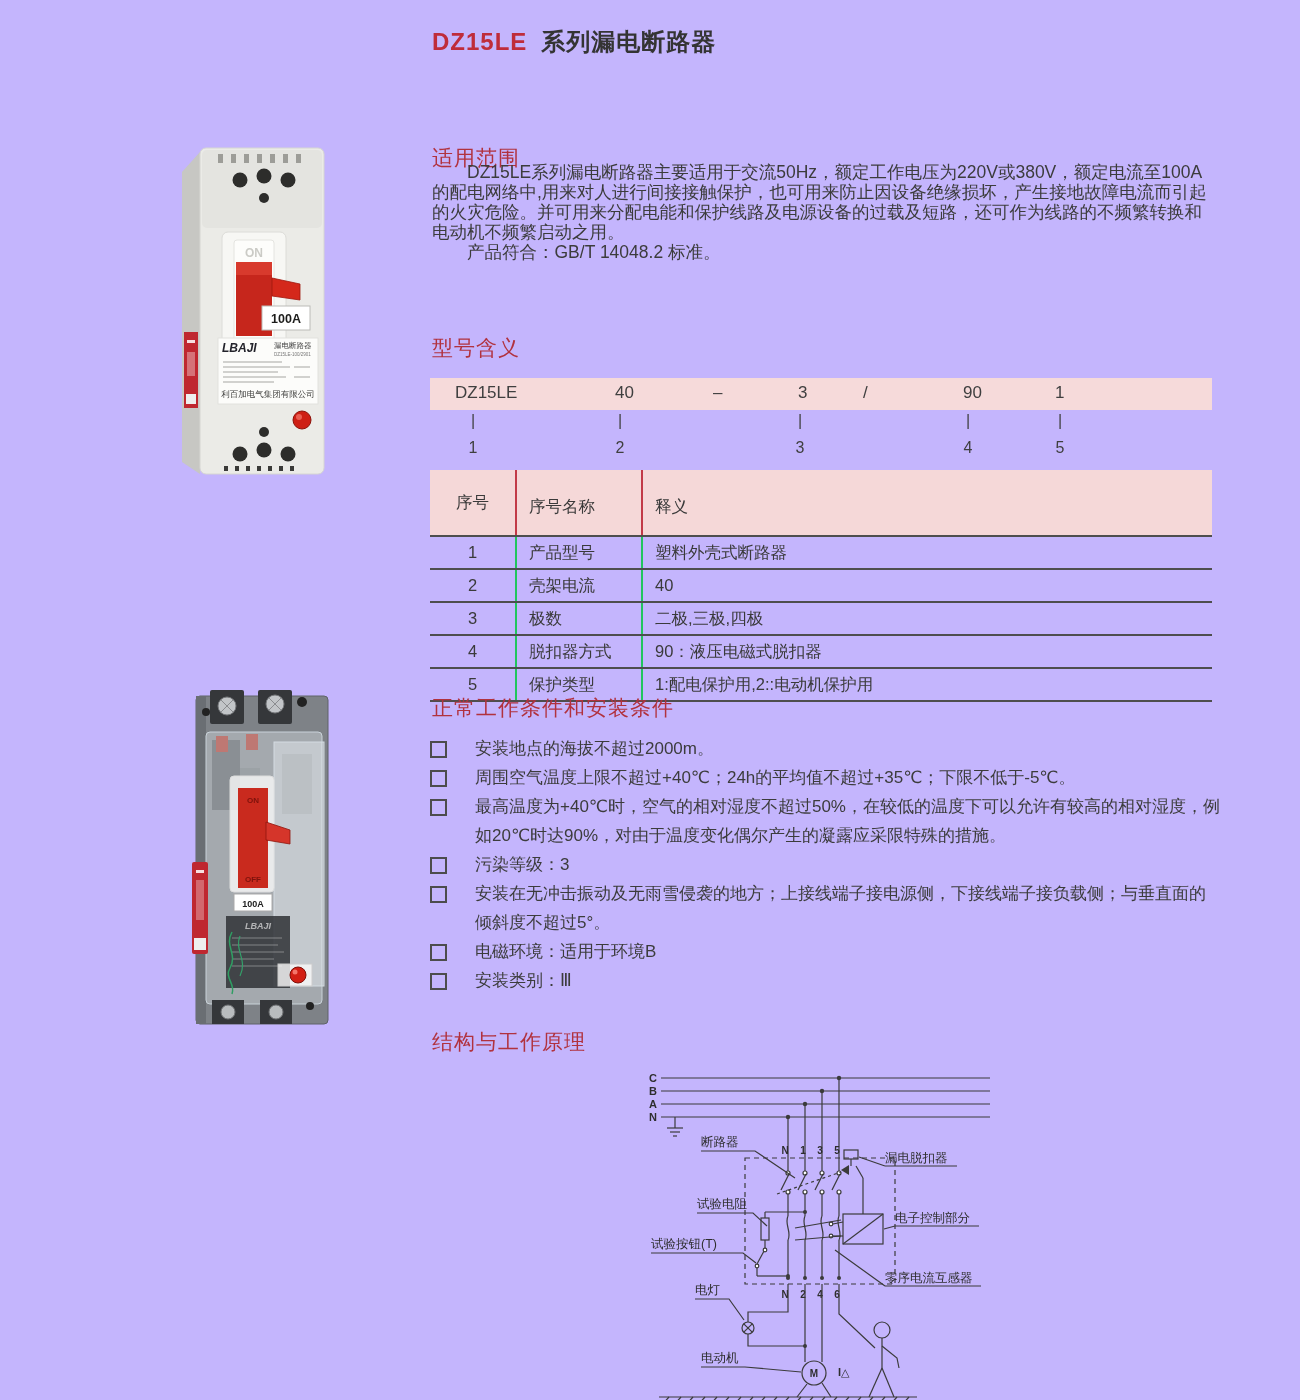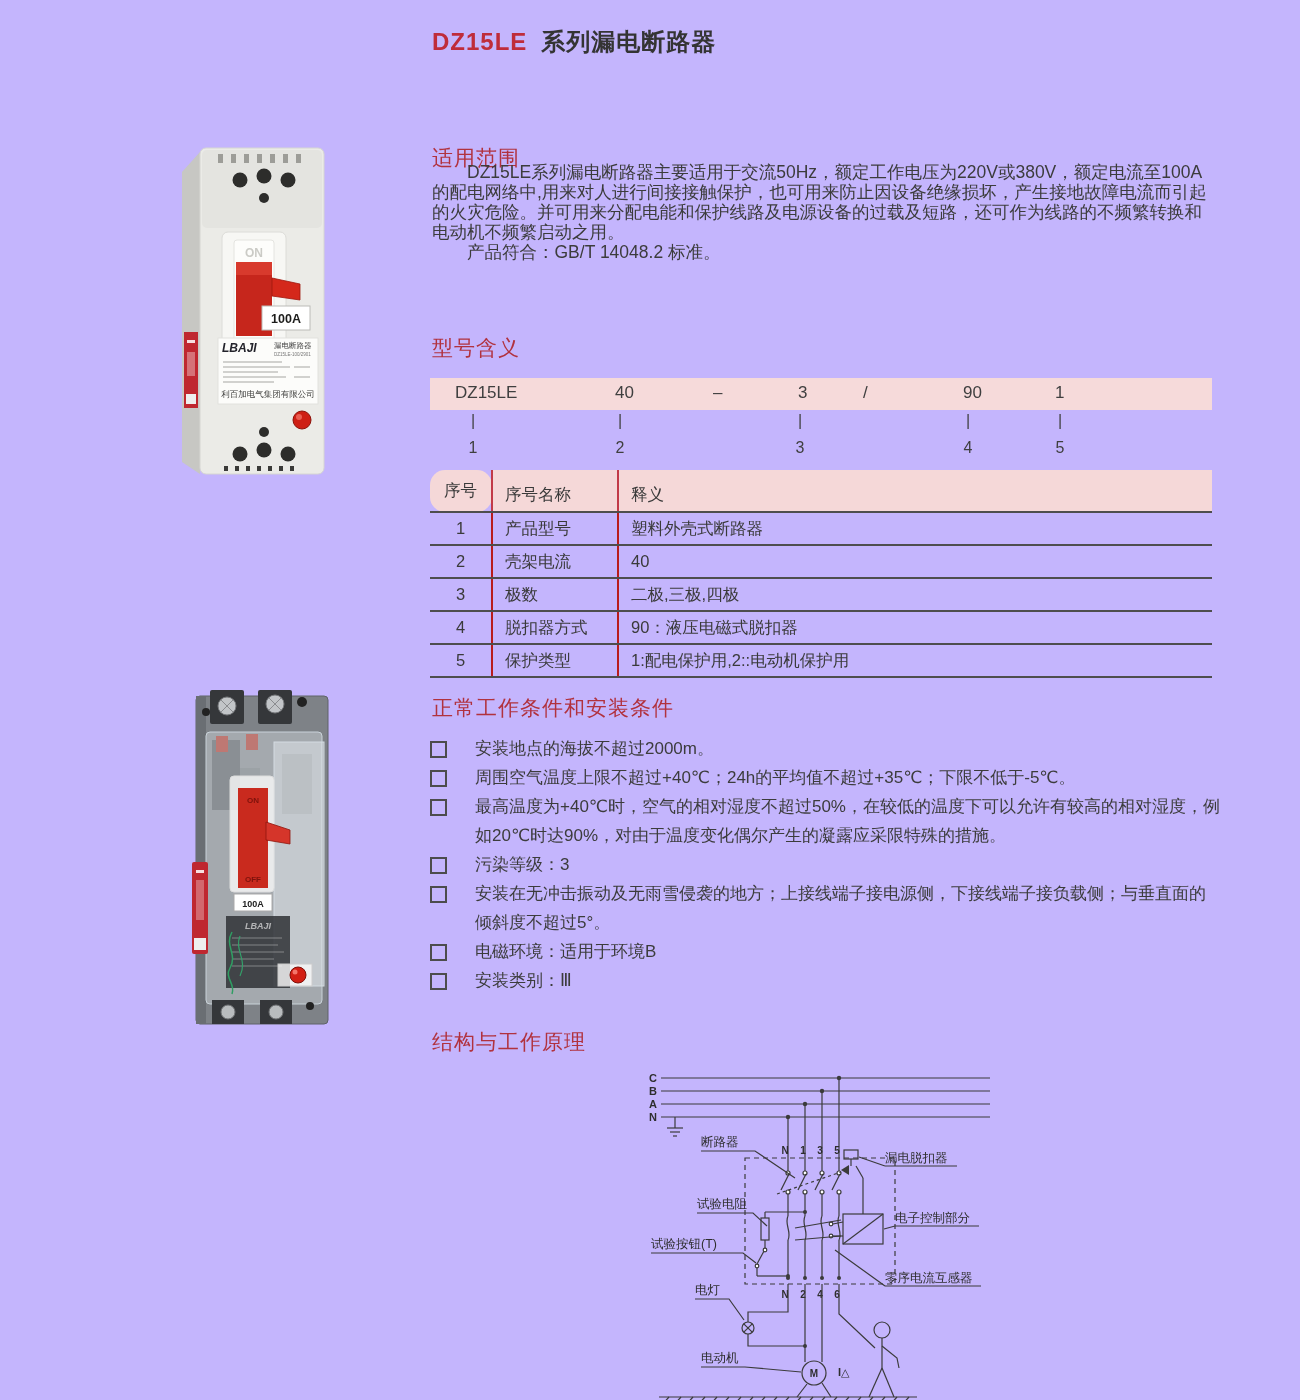--- a/index.html
+++ b/index.html
@@ -24,26 +24,26 @@
   .code-band{left:430px;top:378px;width:782px;height:32px;background:#f6dada;}
   .code-band span{position:absolute;top:5px;font-size:17px;color:#3f3f3f;}
   .connectors{left:430px;top:410px;width:782px;height:56px;font-size:16px;color:#3f3f3f;}
   .connectors .tick{position:absolute;top:2px;transform:translateX(-50%);}
   .connectors .num{position:absolute;top:29px;transform:translateX(-50%);}
 
   
   .model-table{left:430px;top:470px;width:782px;border-collapse:collapse;font-size:16.5px;color:#3a3a3a;}
   .model-table th{background:#f5d8d8;font-weight:normal;height:33px;text-align:left;padding:8px 0 0 12px;
                   border-bottom:2px solid #4e4e4e;}
-  .model-table th.c1{text-align:center;padding:4px;width:53px;border-radius:15px;}
+  .model-table th.c1{text-align:center;padding:16px;width:53px;}
   .model-table th.c2{width:112px;border-left:2px solid #c23a48;}
   .model-table th.c3{border-left:2px solid #c23a48;}
   .model-table td{height:31px;border-bottom:2px solid #4e4e4e;padding:0 0 0 12px;}
   .model-table td.c1{text-align:center;padding:0;}
-  .model-table td.c2,.model-table td.c3{border-left:2px solid #b91c1c;}
+  .model-table td.c2,.model-table td.c3{border-left:2px solid #22c55e;}
 
   
   .cond-list{left:430px;top:734px;width:792px;list-style:none;margin:0;padding:0;
              font-size:17px;line-height:29px;color:#3c3c3c;}
   .cond-list li{display:flex;gap:28px;}
   .cond-list .cb{flex:none;width:13px;height:13px;border:2px solid #4c4c4c;margin-top:7px;}
 
   
   .svg-abs{position:absolute;}
   svg text{font-family:"Liberation Sans","DejaVu Sans",sans-serif;}

